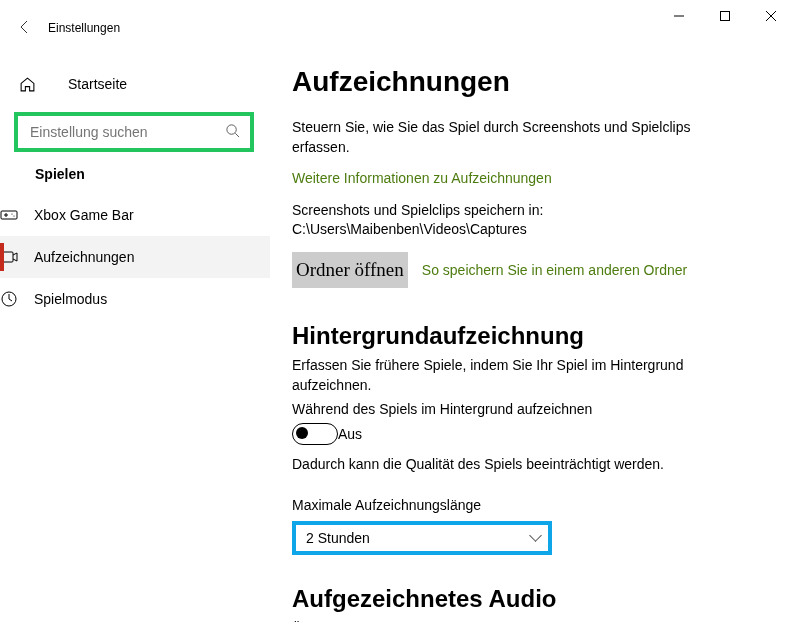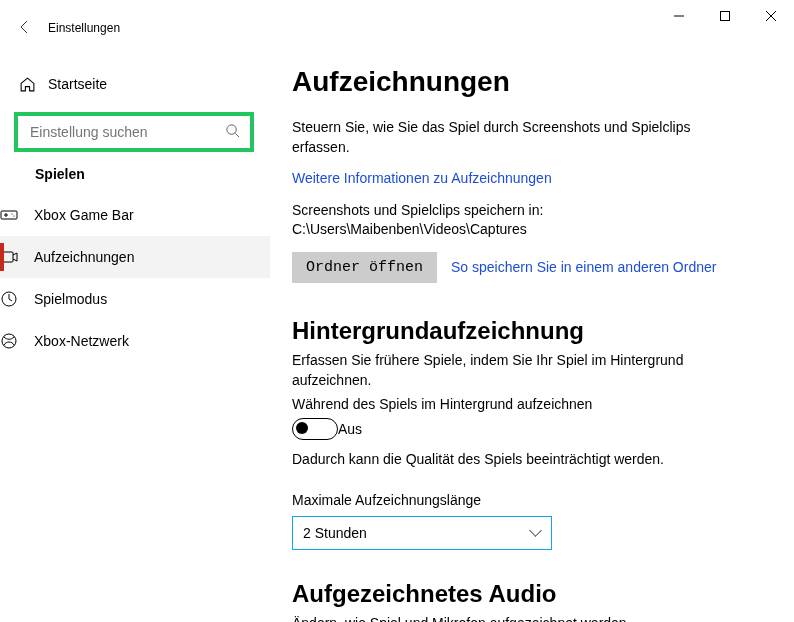--- a/index.html
+++ b/index.html
@@ -8,42 +8,42 @@
   .titlebar{display:flex;align-items:center;height:32px;padding-left:10px;margin-top:12px;}
   .titlebar .back{width:30px;text-align:center;color:#333;}
   .titlebar .title{padding-left:8px;font-size:12px;}
   .winctrls{position:absolute;right:0;top:0;height:32px;display:flex;}
   .winctrls div{width:46px;display:flex;align-items:center;justify-content:center;font-size:12px;}
   .winctrls svg{stroke:#000;}
 
   .body{display:flex;height:calc(100% - 32px);}
   
   .sidebar{width:270px;padding:20px 0 0 0;box-sizing:border-box;}
-  .home{display:flex;align-items:center;height:40px;padding-left:18px;gap:12px;}
+  .home{display:flex;align-items:center;height:40px;padding-left:18px;gap:32px;}
   .search{margin:8px 16px 14px 14px;height:32px;border:4px solid #22c55e;background:#fff;display:flex;align-items:center;padding:0 10px;justify-content:space-between;}
   .search input{border:none;outline:none;font-size:14px;flex:1;background:transparent;}
   .sectionlbl{font-weight:700;padding-left:35px;margin-bottom:12px;}
   .navitem{display:flex;align-items:center;height:42px;gap:16px;position:relative;}
   .navitem.active::before{content:"";position:absolute;left:0;top:7px;bottom:7px;width:4px;background:#c42b1c;}
   .navitem.active{background:#f3f3f3;}
   .navicon{width:18px;height:18px;display:flex;align-items:center;justify-content:center;}
 
   
   .content{flex:1;padding:22px 30px 0 22px;overflow:hidden;}
   h1{font-weight:600;font-size:28px;margin:0 0 20px 0;letter-spacing:0;}
   h2{font-weight:600;font-size:24px;margin:0 0 6px 0;}
   .p{margin:0 0 12px 0;line-height:1.4;max-width:440px;}
-  a.link{color:#1d4ed8;text-decoration:none;}
+  a.link{color:#4d7c0f;text-decoration:none;}
   .btnrow{display:flex;align-items:center;gap:14px;margin-bottom:34px;}
-  button.btn{background:#ccc;border:none;padding:7px 14px;font-size:15px;font-family:Liberation Mono, monospace;}
+  button.btn{background:#ccc;border:none;padding:7px 4px;font-size:19px;font-family:Liberation Serif, serif;}
   .sub{margin-bottom:6px;}
   .toggle{display:flex;align-items:center;margin:6px 0 10px 0;}
   .toggle-sw{width:44px;height:20px;border:1px solid #000;border-radius:20px;position:relative;background:#fff;}
   .toggle-sw::after{content:"";position:absolute;left:3px;top:3px;width:12px;height:12px;border-radius:50%;background:#000;}
-  select{width:260px;height:34px;border:1px solid #0ea5e9;background:#fff;padding:0 10px;font-size:14px;font-family:inherit;appearance:none;-webkit-appearance:none;}
+  select{width:260px;height:34px;border:4px solid #0ea5e9;background:#fff;padding:0 10px;font-size:14px;font-family:inherit;appearance:none;-webkit-appearance:none;}
   .select-wrap{position:relative;width:260px;margin-top:8px;margin-bottom:30px;}
   .select-wrap::after{content:"";position:absolute;right:12px;top:14px;width:8px;height:8px;border-right:1px solid #555;border-bottom:1px solid #555;transform:rotate(45deg);margin-top:-4px;pointer-events:none;}
   .block{margin-bottom:22px;}
 </style>
 </head>
 <body>
 <div class="window">
 
   <div class="titlebar">
     <div class="back">
@@ -117,29 +117,20 @@
       </div>
       <div class="navitem">
         <span class="navicon">
           <svg width="18" height="18" viewBox="0 0 18 18" fill="none">
               <circle cx="9" cy="9" r="7" stroke="#000"></circle>
               <path d="M9 4 L9 9 L12 11" stroke="#000"></path>
             </svg>
         </span>
         <span>Spielmodus</span>
       </div>
-      <div class="navitem">
-        <span class="navicon">
-          <svg width="18" height="18" viewBox="0 0 18 18" fill="none">
-              <circle cx="9" cy="9" r="7" stroke="#000"></circle>
-              <path d="M4 5 C7 8 11 8 14 5 M4 13 C6 9 12 9 14 13" stroke="#000" fill="none"></path>
-            </svg>
-        </span>
-        <span>Xbox-Netzwerk</span>
-      </div>
     </div>
 
     <div class="content">
       <h1>Aufzeichnungen</h1>
       <p class="p">Steuern Sie, wie Sie das Spiel durch Screenshots und Spielclips erfassen.</p>
       <p class="p"><a class="link" href="#">Weitere Informationen zu Aufzeichnungen</a></p>
       <p class="p">Screenshots und Spielclips speichern in: C:\Users\Maibenben\Videos\Captures</p>
       <div class="btnrow">
         <button class="btn">Ordner öffnen</button>
         <a class="link" href="#">So speichern Sie in einem anderen Ordner</a>

